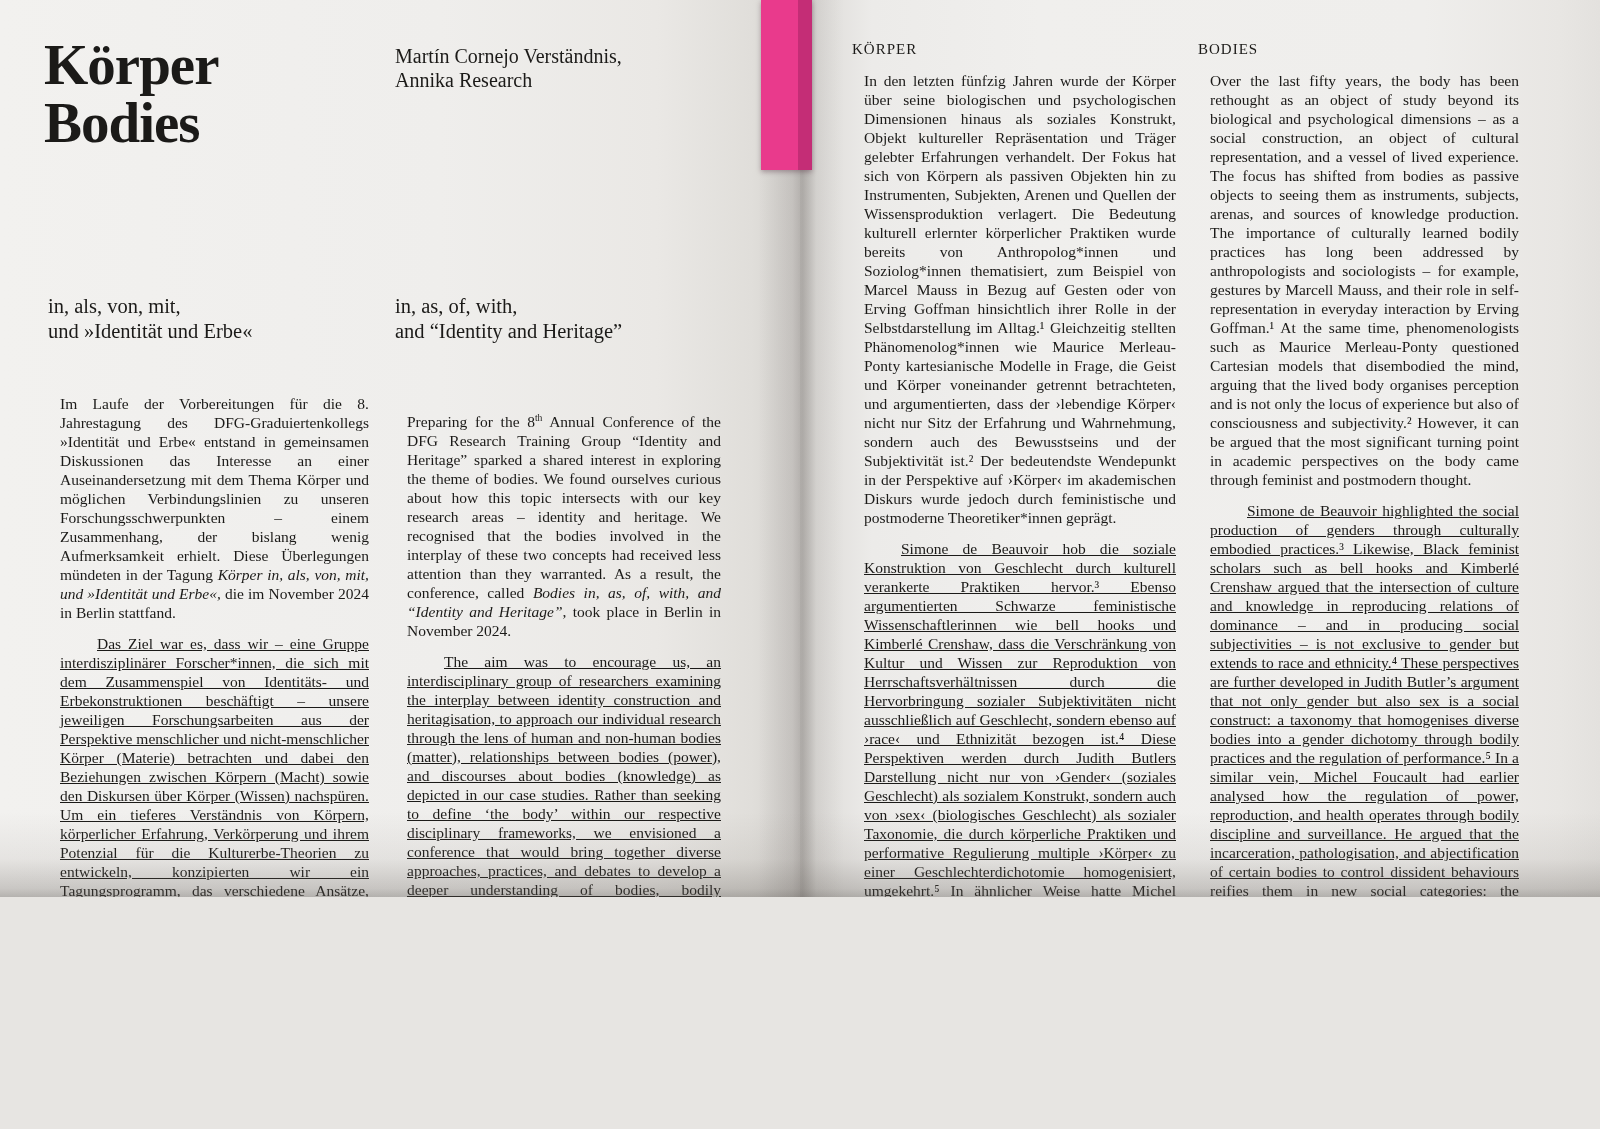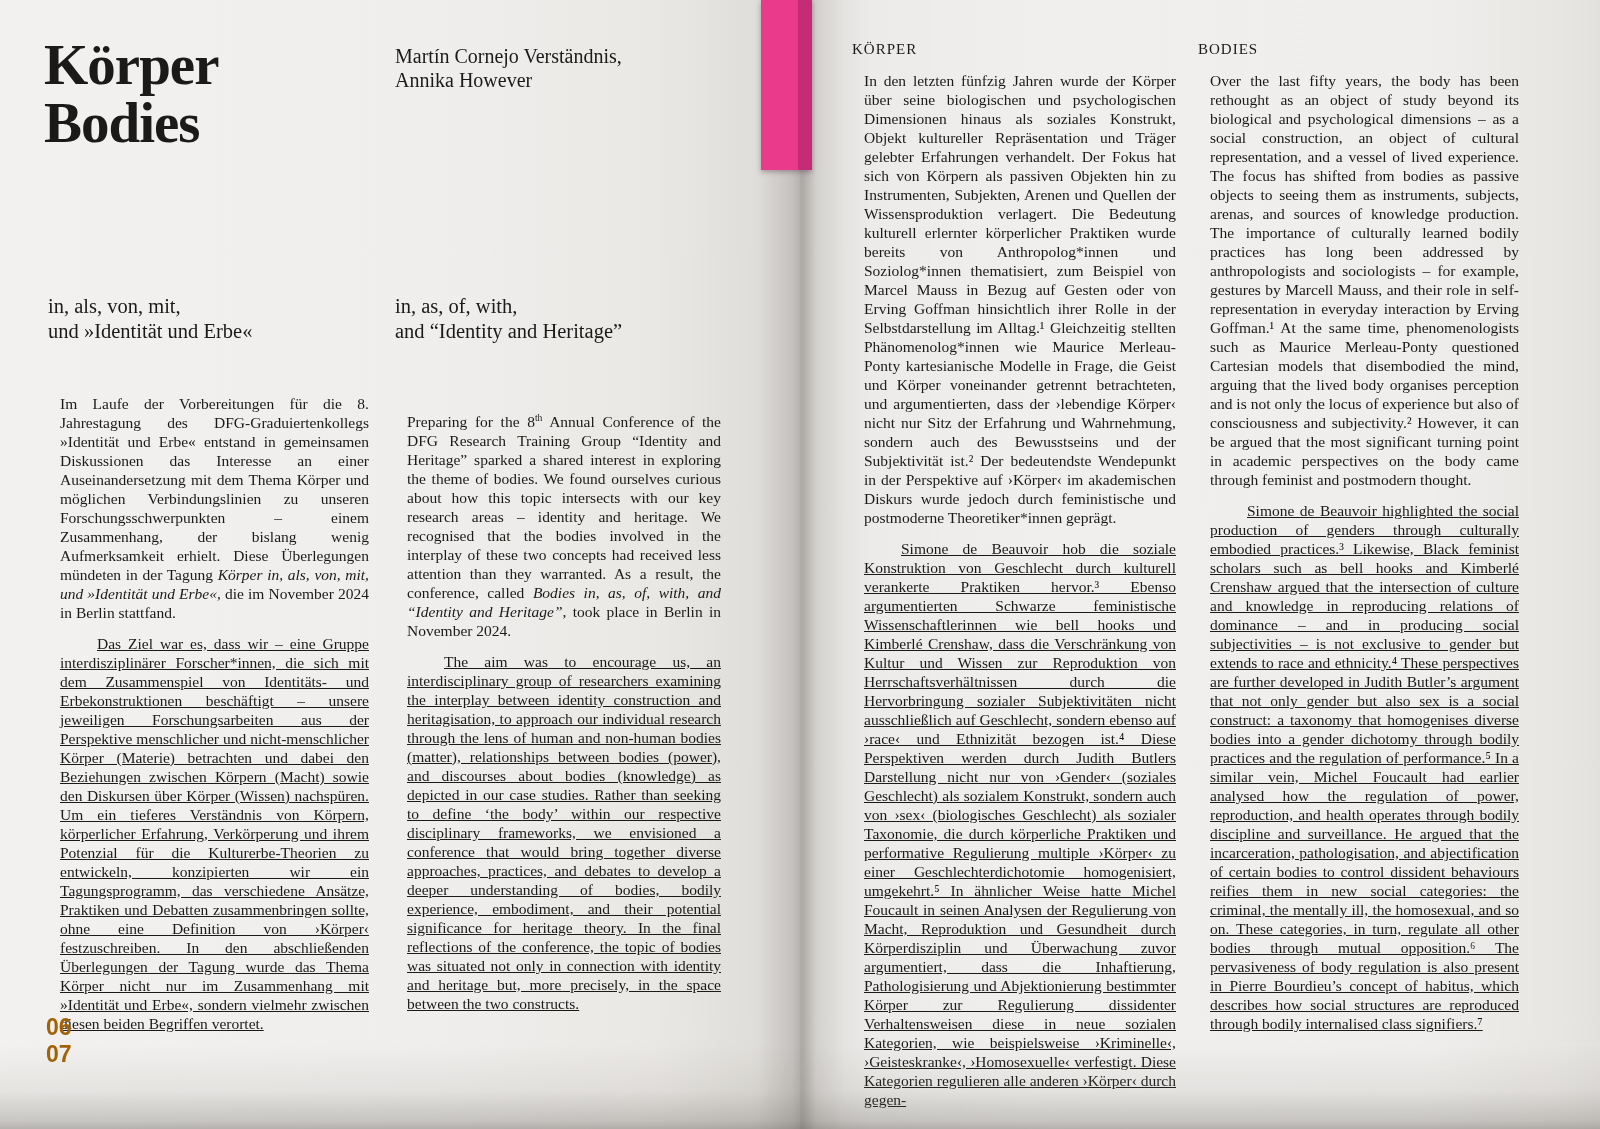--- a/index.html
+++ b/index.html
@@ -2,21 +2,21 @@
 <html><head>
 <meta charset="utf-8">
 <style>
   html, body { margin: 0; padding: 0; }
   body {
     width: 1600px; height: 1129px;
     font-family: "Liberation Serif", "DejaVu Serif", serif;
     color: #1b1a18;
     background: #e7e5e2;
   }
-  .spread { position: relative; width: 1600px; height: 1129px; overflow: hidden; }
+  .spread { position: relative; width: 1600px; height: 897px; overflow: hidden; }
 
   .page { position: absolute; top: 0; height: 1129px; }
   .page-left {
     left: 0; width: 800px;
     background: linear-gradient(to right, #f2f1ef 0%, #efeeec 55%, #eae8e5 82%, #e0deda 94%, #d2cfcc 100%);
   }
   .page-right {
     left: 800px; width: 800px;
     background: linear-gradient(to right, #c9c6c3 0%, #dedcd9 2%, #ecebe9 9%, #f0efed 30%, #efeeec 78%, #e8e6e3 95%, #e3e1de 100%);
   }
@@ -82,21 +82,21 @@
   <div class="page page-right"></div>
   <div class="spine-shadow"></div>
 
   <div class="title">
     <div>Körper</div>
     <div>Bodies</div>
   </div>
 
   <div class="authors">
     <div>Martín Cornejo Verständnis,</div>
-    <div>Annika However</div>
+    <div>Annika Research</div>
   </div>
 
   <div class="colheading h2">
     <div>in, as, of, with,</div>
     <div>and “Identity and Heritage”</div>
   </div>
 
   <div class="colheading h1">
     <div>in, als, von, mit,</div>
     <div>und »Identität und Erbe«</div>

